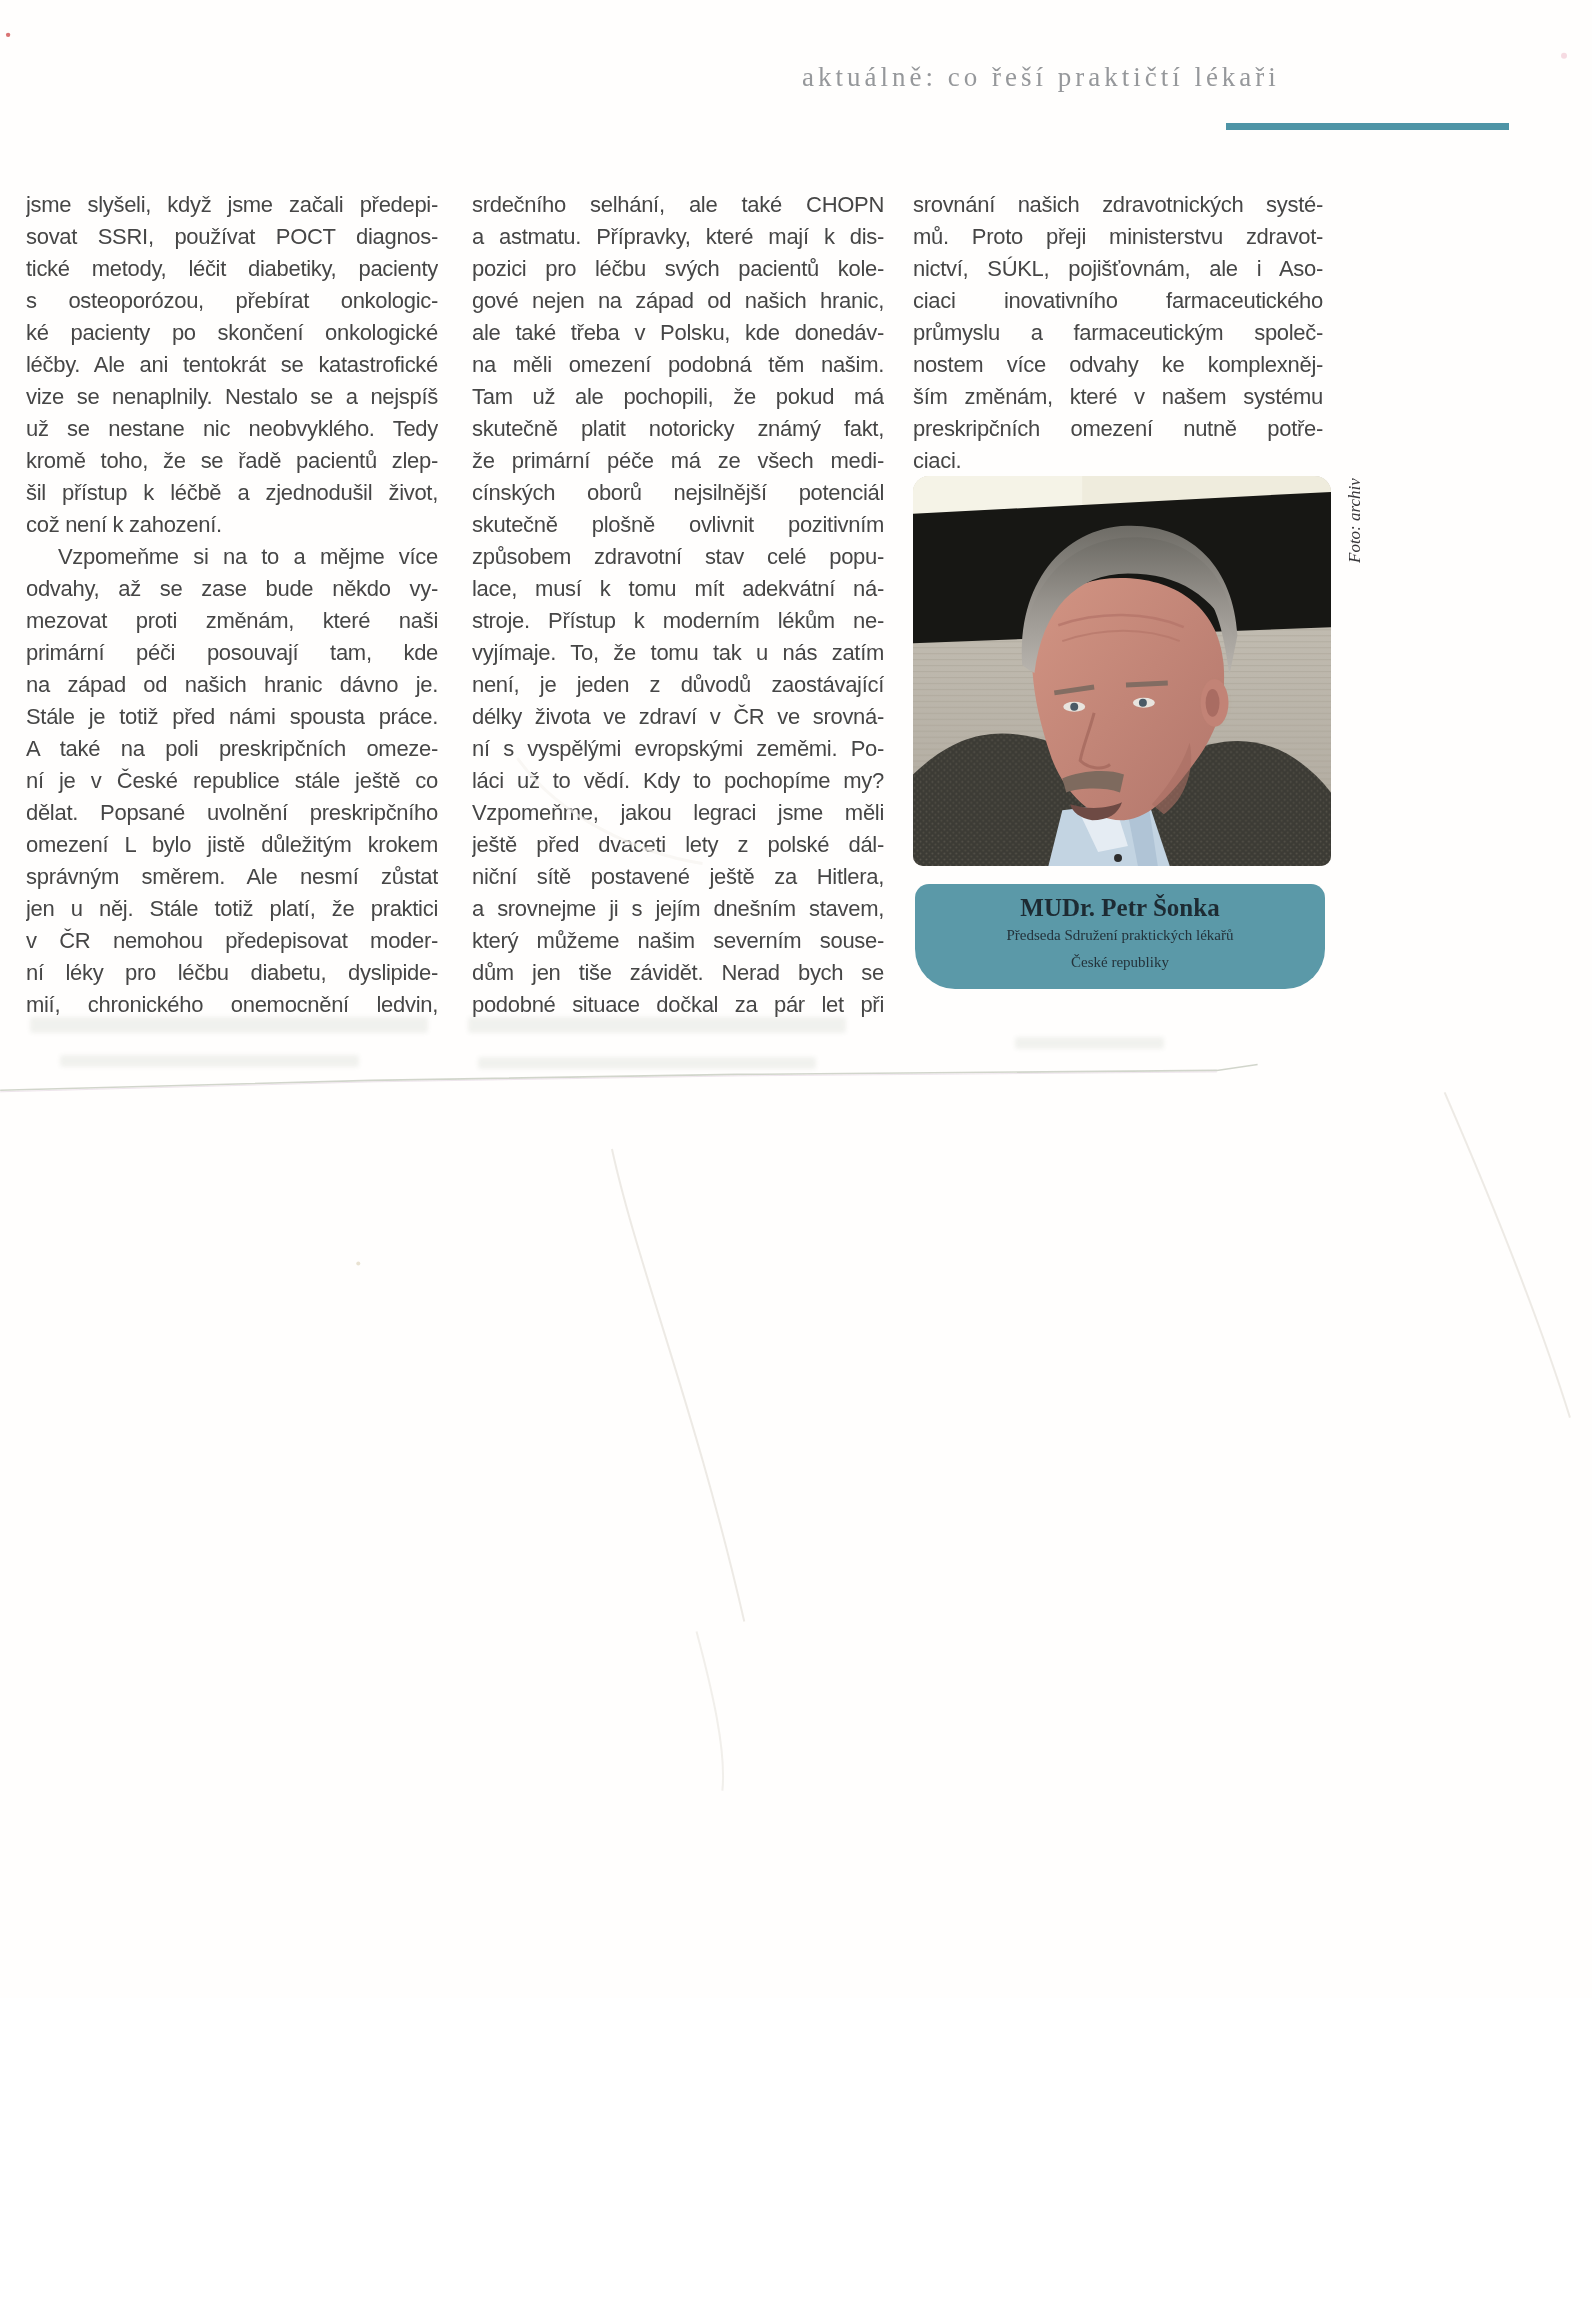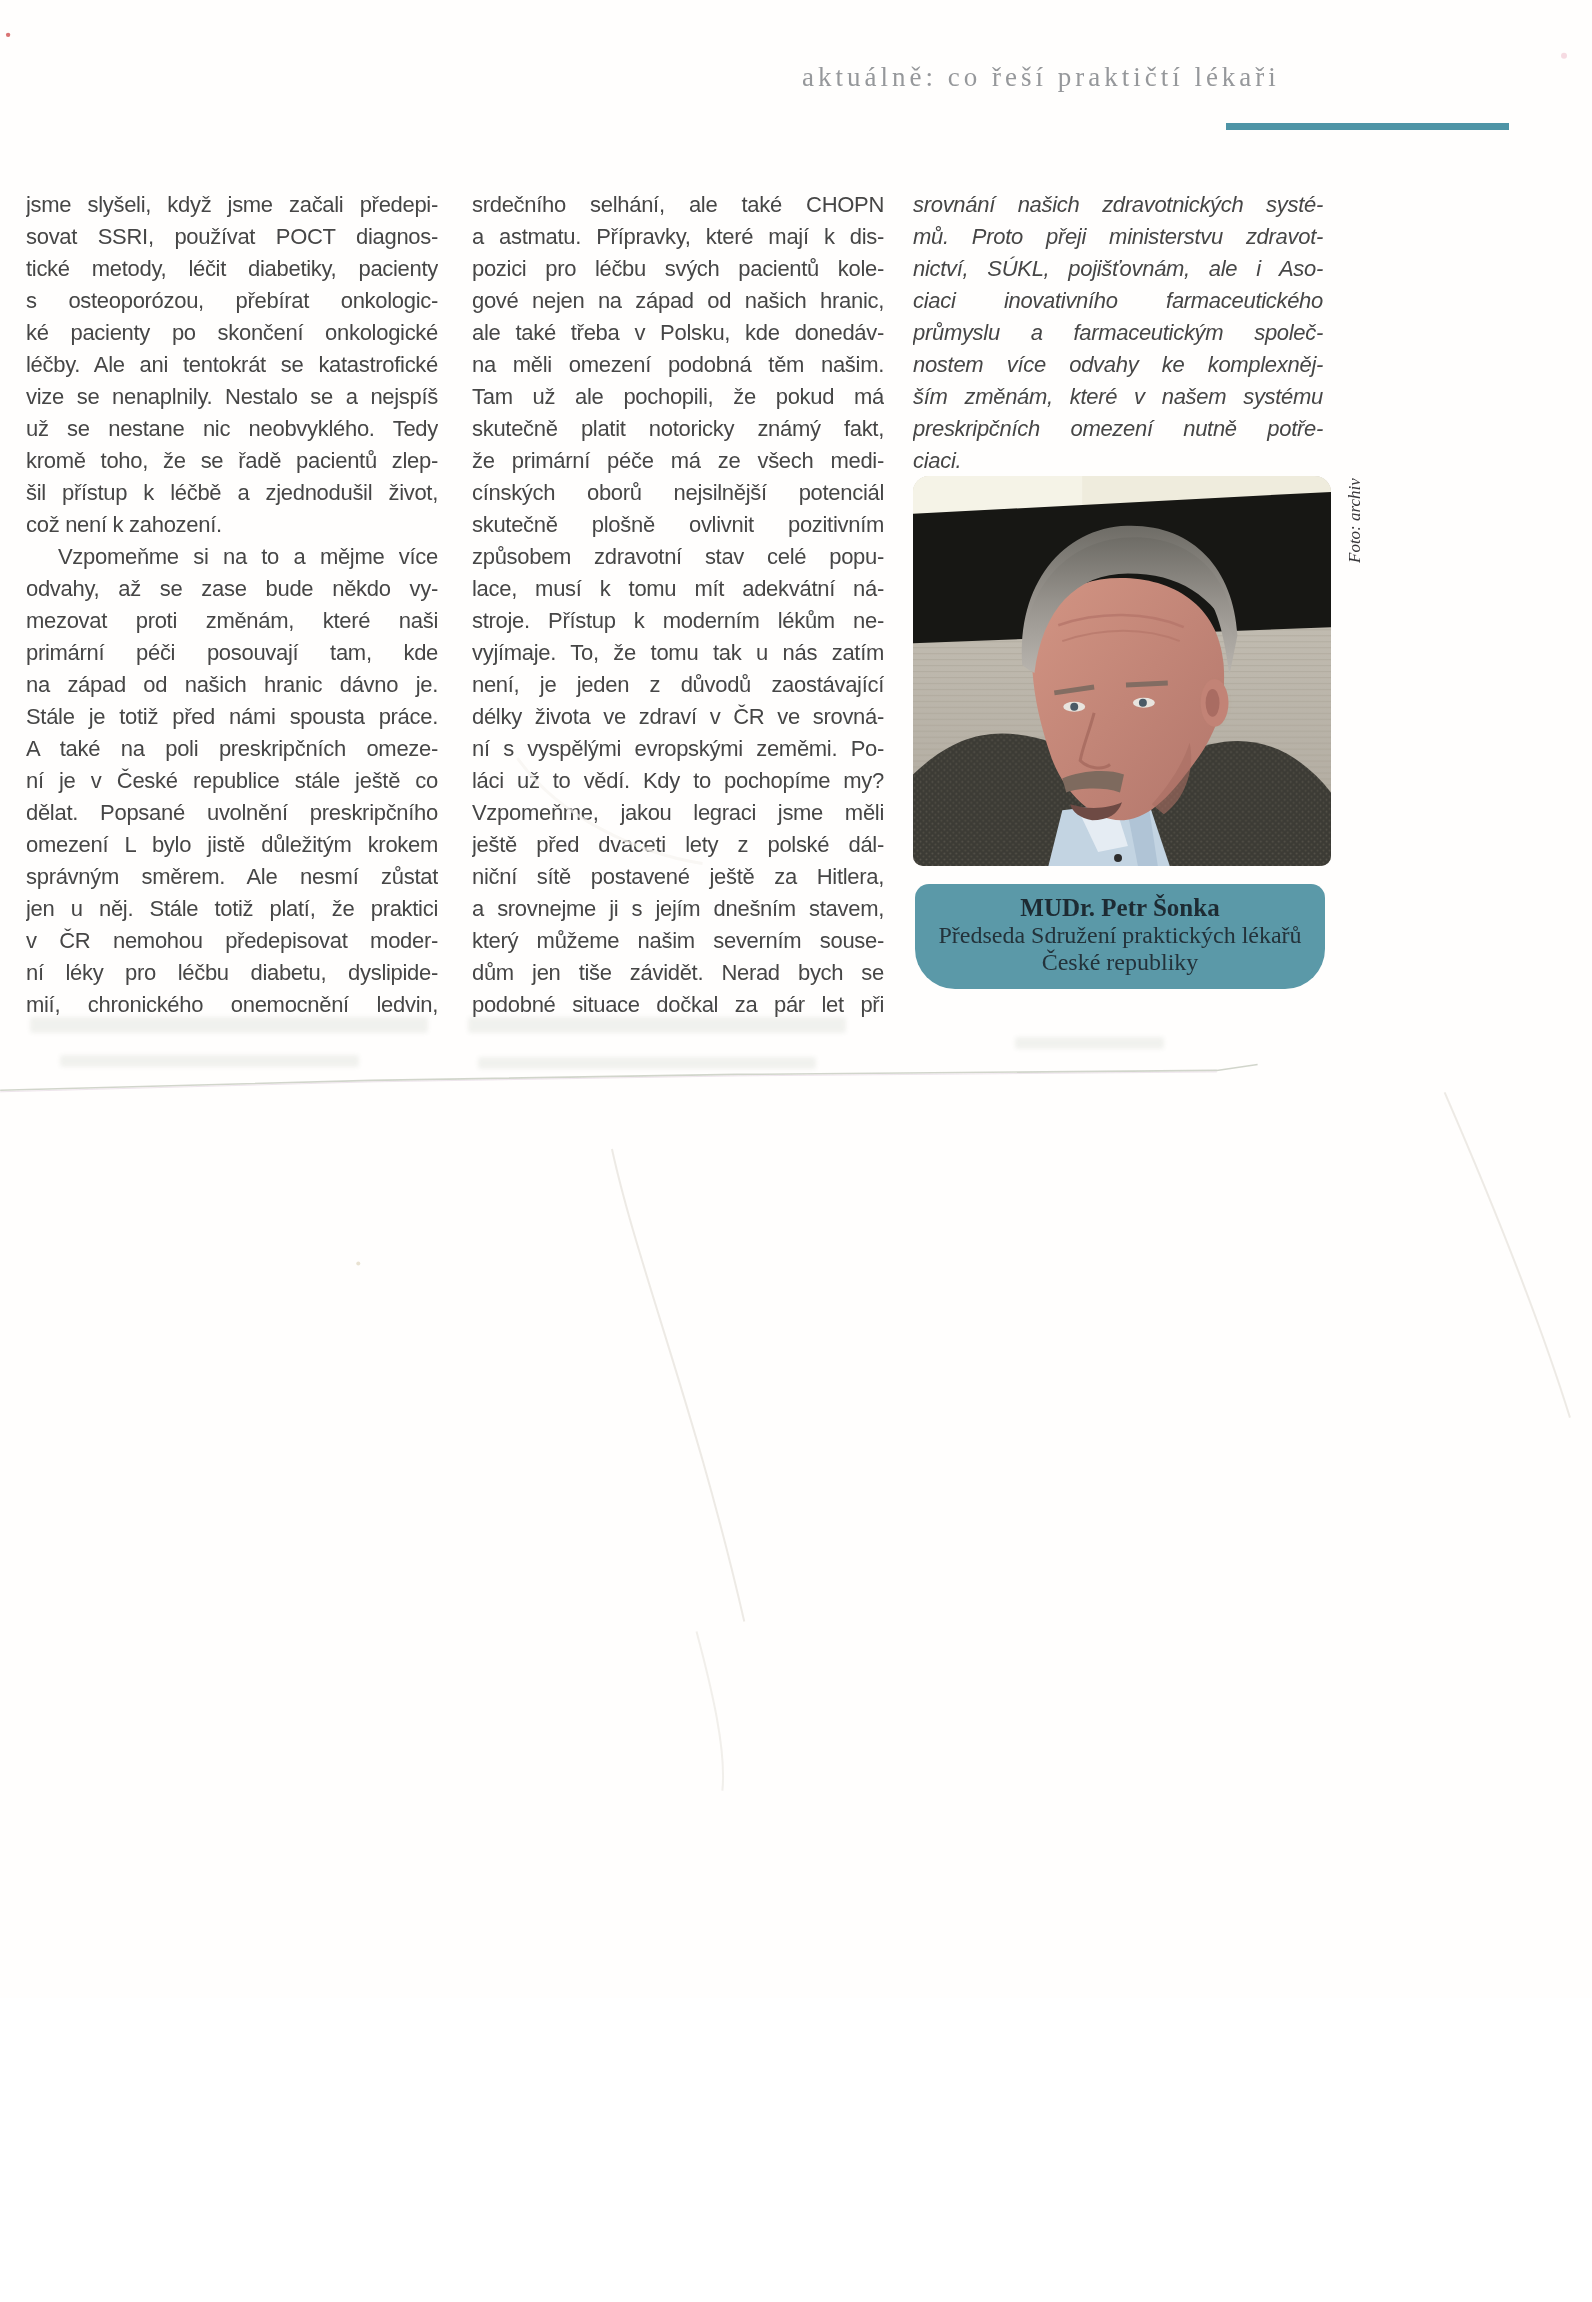--- a/index.html
+++ b/index.html
@@ -9,36 +9,36 @@
   .section-header{position:absolute;left:802px;top:62px;white-space:nowrap;
         font-family:"Liberation Serif",serif;font-size:27px;letter-spacing:4px;
         color:#96989b;}
   .header-bar{position:absolute;left:1226px;top:123px;width:283px;height:7px;
         background:var(--teal,#4e94a6);}
   
   .column{position:absolute;top:189px;width:412px;color:#464646;
         font-size:22px;line-height:32px;letter-spacing:-0.3px;overflow:hidden;}
   .col1{left:26px;}
   .col2{left:472px;}
-  .col3{left:913px;width:410px;font-style:italic;}
+  .col3{left:913px;width:410px;}
   .line{text-align:justify;text-align-last:justify;height:32px;overflow:hidden;}
   .line.end{text-align-last:left;}
   .line.indent{padding-left:32px;}
   
   .photo{position:absolute;left:913px;top:476px;width:418px;height:390px;
         border-radius:16px 16px 10px 10px;overflow:hidden;display:block;}
   .photo-credit{position:absolute;left:1345px;top:454px;height:109px;
         writing-mode:vertical-rl;transform:rotate(180deg);
         font-family:"Liberation Serif",serif;font-style:italic;font-size:17px;color:#38373a;}
   
   .caption{position:absolute;left:915px;top:884px;width:410px;height:105px;
         background:var(--caption-bg,#5b99a8);border-radius:14px 14px 40px 40px;
         text-align:center;font-family:"Liberation Serif",serif;color:#24333b;}
   .caption .name{margin-top:10px;font-size:25px;font-weight:bold;color:#1d2b33;}
-  .caption .role{font-size:24px;line-height:27px;color:#23323a;}
+  .caption .role{font-size:15px;line-height:27px;color:#23323a;}
   .caption .role:first-of-type{margin-top:7px;}
   
   .artifacts{position:absolute;left:0;top:0;pointer-events:none;}
   .ghost{position:absolute;background:#77876f;opacity:0.10;filter:blur(2px);border-radius:3px;}
 </style>
 </head>
 <body>
 
 <div class="page" style="--teal: #4e94a6; --caption-bg: #5b99a8;">
 

